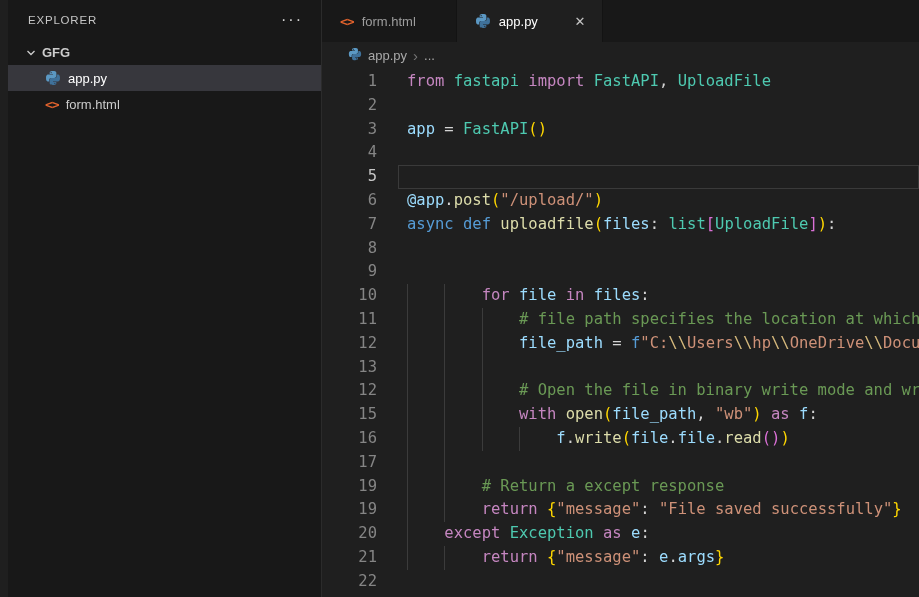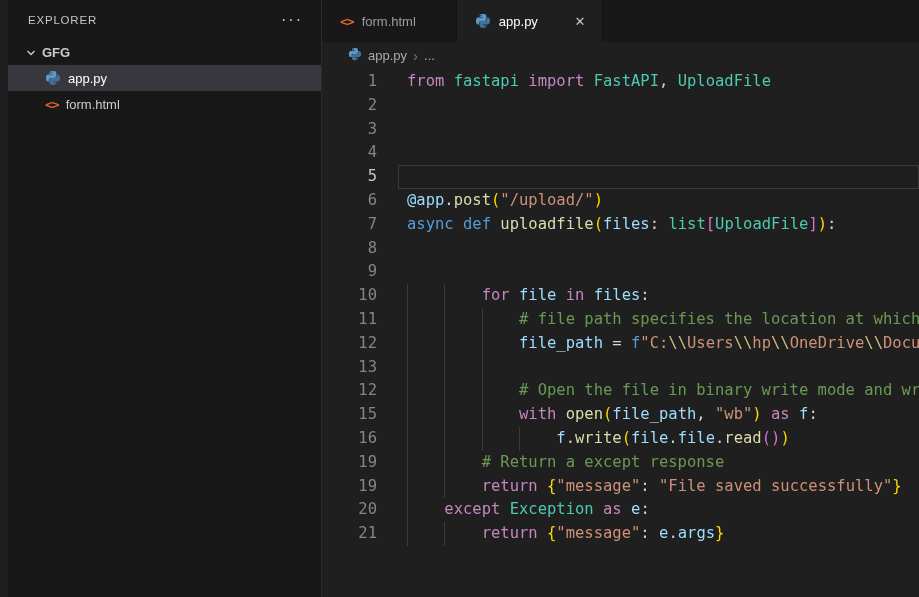--- a/index.html
+++ b/index.html
@@ -91,34 +91,36 @@
             <path fill="#3f719a" d="M16.1 30c6.9 0 6.5-3 6.5-3v-3.1H16v-1h9.4s4.6.6 4.6-6.8c0-7.4-4-7.1-4-7.1h-2.4v3.2s.1 4-3.9 4h-6.6s-3.8-.1-3.8 3.7v6.2S8.6 30 16.1 30zm3.6-2.1c-.7 0-1.2-.5-1.2-1.2s.5-1.2 1.2-1.2 1.2.5 1.2 1.2-.5 1.2-1.2 1.2z"></path>
           </svg></span>
       <span class="crumb-item">app.py</span>
       <span class="crumb-sep">›</span>
       <span class="crumb-item">...</span>
     </div>
 
     <div class="code-area" id="code-area">
         <div class="line"><div class="ln">1</div><div class="code"><span style="color: rgb(197, 134, 192);">from</span><span style="color: rgb(212, 212, 212);"> </span><span style="color: rgb(78, 201, 176);">fastapi</span><span style="color: rgb(212, 212, 212);"> </span><span style="color: rgb(197, 134, 192);">import</span><span style="color: rgb(212, 212, 212);"> </span><span style="color: rgb(78, 201, 176);">FastAPI</span><span style="color: rgb(212, 212, 212);">,</span><span style="color: rgb(212, 212, 212);"> </span><span style="color: rgb(78, 201, 176);">UploadFile</span></div></div>
         <div class="line"><div class="ln">2</div><div class="code"></div></div>
-        <div class="line"><div class="ln">3</div></div>
+        <div class="line"><div class="ln">3</div><div class="code"><span style="color: rgb(156, 220, 254);">app</span><span style="color: rgb(212, 212, 212);"> = </span><span style="color: rgb(78, 201, 176);">FastAPI</span><span style="color: rgb(255, 215, 0);">(</span><span style="color: rgb(255, 215, 0);">)</span></div></div>
         <div class="line"><div class="ln">4</div><div class="code"></div></div>
         <div class="line active"><div class="ln">5</div><div class="code"></div><div class="hl-box"></div></div>
         <div class="line"><div class="ln">6</div><div class="code"><span style="color: rgb(156, 220, 254);">@app</span><span style="color: rgb(212, 212, 212);">.</span><span style="color: rgb(220, 220, 170);">post</span><span style="color: rgb(255, 215, 0);">(</span><span style="color: rgb(206, 145, 120);">"/upload/"</span><span style="color: rgb(255, 215, 0);">)</span></div></div>
         <div class="line"><div class="ln">7</div><div class="code"><span style="color: rgb(86, 156, 214);">async</span><span style="color: rgb(212, 212, 212);"> </span><span style="color: rgb(86, 156, 214);">def</span><span style="color: rgb(212, 212, 212);"> </span><span style="color: rgb(220, 220, 170);">uploadfile</span><span style="color: rgb(255, 215, 0);">(</span><span style="color: rgb(156, 220, 254);">files</span><span style="color: rgb(212, 212, 212);">:</span><span style="color: rgb(212, 212, 212);"> </span><span style="color: rgb(78, 201, 176);">list</span><span style="color: rgb(218, 112, 214);">[</span><span style="color: rgb(78, 201, 176);">UploadFile</span><span style="color: rgb(218, 112, 214);">]</span><span style="color: rgb(255, 215, 0);">)</span><span style="color: rgb(212, 212, 212);">:</span></div></div>
         <div class="line"><div class="ln">8</div></div>
         <div class="line"><div class="ln">9</div></div>
         <div class="line"><div class="ln">10</div><div class="code"><i class="guide" style="left: 0ch;"></i><i class="guide" style="left: 4ch;"></i><span style="color: rgb(212, 212, 212);">        </span><span style="color: rgb(197, 134, 192);">for</span><span style="color: rgb(212, 212, 212);"> </span><span style="color: rgb(156, 220, 254);">file</span><span style="color: rgb(212, 212, 212);"> </span><span style="color: rgb(197, 134, 192);">in</span><span style="color: rgb(212, 212, 212);"> </span><span style="color: rgb(156, 220, 254);">files</span><span style="color: rgb(212, 212, 212);">:</span></div></div>
         <div class="line"><div class="ln">11</div><div class="code"><i class="guide" style="left: 0ch;"></i><i class="guide" style="left: 4ch;"></i><i class="guide" style="left: 8ch;"></i><span style="color: rgb(212, 212, 212);">            </span><span style="color: rgb(106, 153, 85);"># file path specifies the location at which the file will be saved</span></div></div>
         <div class="line"><div class="ln">12</div><div class="code"><i class="guide" style="left: 0ch;"></i><i class="guide" style="left: 4ch;"></i><i class="guide" style="left: 8ch;"></i><span style="color: rgb(212, 212, 212);">            </span><span style="color: rgb(156, 220, 254);">file_path</span><span style="color: rgb(212, 212, 212);"> = </span><span style="color: rgb(86, 156, 214);">f</span><span style="color: rgb(206, 145, 120);">"C:</span><span style="color: rgb(215, 186, 125);">\\</span><span style="color: rgb(206, 145, 120);">Users</span><span style="color: rgb(215, 186, 125);">\\</span><span style="color: rgb(206, 145, 120);">hp</span><span style="color: rgb(215, 186, 125);">\\</span><span style="color: rgb(206, 145, 120);">OneDrive</span><span style="color: rgb(215, 186, 125);">\\</span><span style="color: rgb(206, 145, 120);">Documents</span></div></div>
         <div class="line"><div class="ln">13</div><div class="code"><i class="guide" style="left: 0ch;"></i><i class="guide" style="left: 4ch;"></i><i class="guide" style="left: 8ch;"></i></div></div>
         <div class="line"><div class="ln">12</div><div class="code"><i class="guide" style="left: 0ch;"></i><i class="guide" style="left: 4ch;"></i><i class="guide" style="left: 8ch;"></i><span style="color: rgb(212, 212, 212);">            </span><span style="color: rgb(106, 153, 85);"># Open the file in binary write mode and write the contents</span></div></div>
         <div class="line"><div class="ln">15</div><div class="code"><i class="guide" style="left: 0ch;"></i><i class="guide" style="left: 4ch;"></i><i class="guide" style="left: 8ch;"></i><span style="color: rgb(212, 212, 212);">            </span><span style="color: rgb(197, 134, 192);">with</span><span style="color: rgb(212, 212, 212);"> </span><span style="color: rgb(220, 220, 170);">open</span><span style="color: rgb(255, 215, 0);">(</span><span style="color: rgb(156, 220, 254);">file_path</span><span style="color: rgb(212, 212, 212);">,</span><span style="color: rgb(212, 212, 212);"> </span><span style="color: rgb(206, 145, 120);">"wb"</span><span style="color: rgb(255, 215, 0);">)</span><span style="color: rgb(212, 212, 212);"> </span><span style="color: rgb(197, 134, 192);">as</span><span style="color: rgb(212, 212, 212);"> </span><span style="color: rgb(156, 220, 254);">f</span><span style="color: rgb(212, 212, 212);">:</span></div></div>
         <div class="line"><div class="ln">16</div><div class="code"><i class="guide" style="left: 0ch;"></i><i class="guide" style="left: 4ch;"></i><i class="guide" style="left: 8ch;"></i><i class="guide" style="left: 12ch;"></i><span style="color: rgb(212, 212, 212);">                </span><span style="color: rgb(156, 220, 254);">f</span><span style="color: rgb(212, 212, 212);">.</span><span style="color: rgb(220, 220, 170);">write</span><span style="color: rgb(255, 215, 0);">(</span><span style="color: rgb(156, 220, 254);">file</span><span style="color: rgb(212, 212, 212);">.</span><span style="color: rgb(156, 220, 254);">file</span><span style="color: rgb(212, 212, 212);">.</span><span style="color: rgb(220, 220, 170);">read</span><span style="color: rgb(218, 112, 214);">(</span><span style="color: rgb(218, 112, 214);">)</span><span style="color: rgb(255, 215, 0);">)</span></div></div>
+        <div class="line"><div class="ln">17</div><div class="code"><i class="guide" style="left: 0ch;"></i><i class="guide" style="left: 4ch;"></i></div></div>
         <div class="line"><div class="ln">19</div><div class="code"><i class="guide" style="left: 0ch;"></i><i class="guide" style="left: 4ch;"></i><span style="color: rgb(212, 212, 212);">        </span><span style="color: rgb(106, 153, 85);"># Return a except response</span></div></div>
         <div class="line"><div class="ln">19</div><div class="code"><i class="guide" style="left: 0ch;"></i><i class="guide" style="left: 4ch;"></i><span style="color: rgb(212, 212, 212);">        </span><span style="color: rgb(197, 134, 192);">return</span><span style="color: rgb(212, 212, 212);"> </span><span style="color: rgb(255, 215, 0);">{</span><span style="color: rgb(206, 145, 120);">"message"</span><span style="color: rgb(212, 212, 212);">:</span><span style="color: rgb(212, 212, 212);"> </span><span style="color: rgb(206, 145, 120);">"File saved successfully"</span><span style="color: rgb(255, 215, 0);">}</span></div></div>
         <div class="line"><div class="ln">20</div><div class="code"><i class="guide" style="left: 0ch;"></i><span style="color: rgb(212, 212, 212);">    </span><span style="color: rgb(197, 134, 192);">except</span><span style="color: rgb(212, 212, 212);"> </span><span style="color: rgb(78, 201, 176);">Exception</span><span style="color: rgb(212, 212, 212);"> </span><span style="color: rgb(197, 134, 192);">as</span><span style="color: rgb(212, 212, 212);"> </span><span style="color: rgb(156, 220, 254);">e</span><span style="color: rgb(212, 212, 212);">:</span></div></div>
         <div class="line"><div class="ln">21</div><div class="code"><i class="guide" style="left: 0ch;"></i><i class="guide" style="left: 4ch;"></i><span style="color: rgb(212, 212, 212);">        </span><span style="color: rgb(197, 134, 192);">return</span><span style="color: rgb(212, 212, 212);"> </span><span style="color: rgb(255, 215, 0);">{</span><span style="color: rgb(206, 145, 120);">"message"</span><span style="color: rgb(212, 212, 212);">:</span><span style="color: rgb(212, 212, 212);"> </span><span style="color: rgb(156, 220, 254);">e</span><span style="color: rgb(212, 212, 212);">.</span><span style="color: rgb(156, 220, 254);">args</span><span style="color: rgb(255, 215, 0);">}</span></div></div>
+        <div class="line"><div class="ln">22</div><div class="code"></div></div>
       </div>
   </main>
 
 </div>
 
 </body></html>

